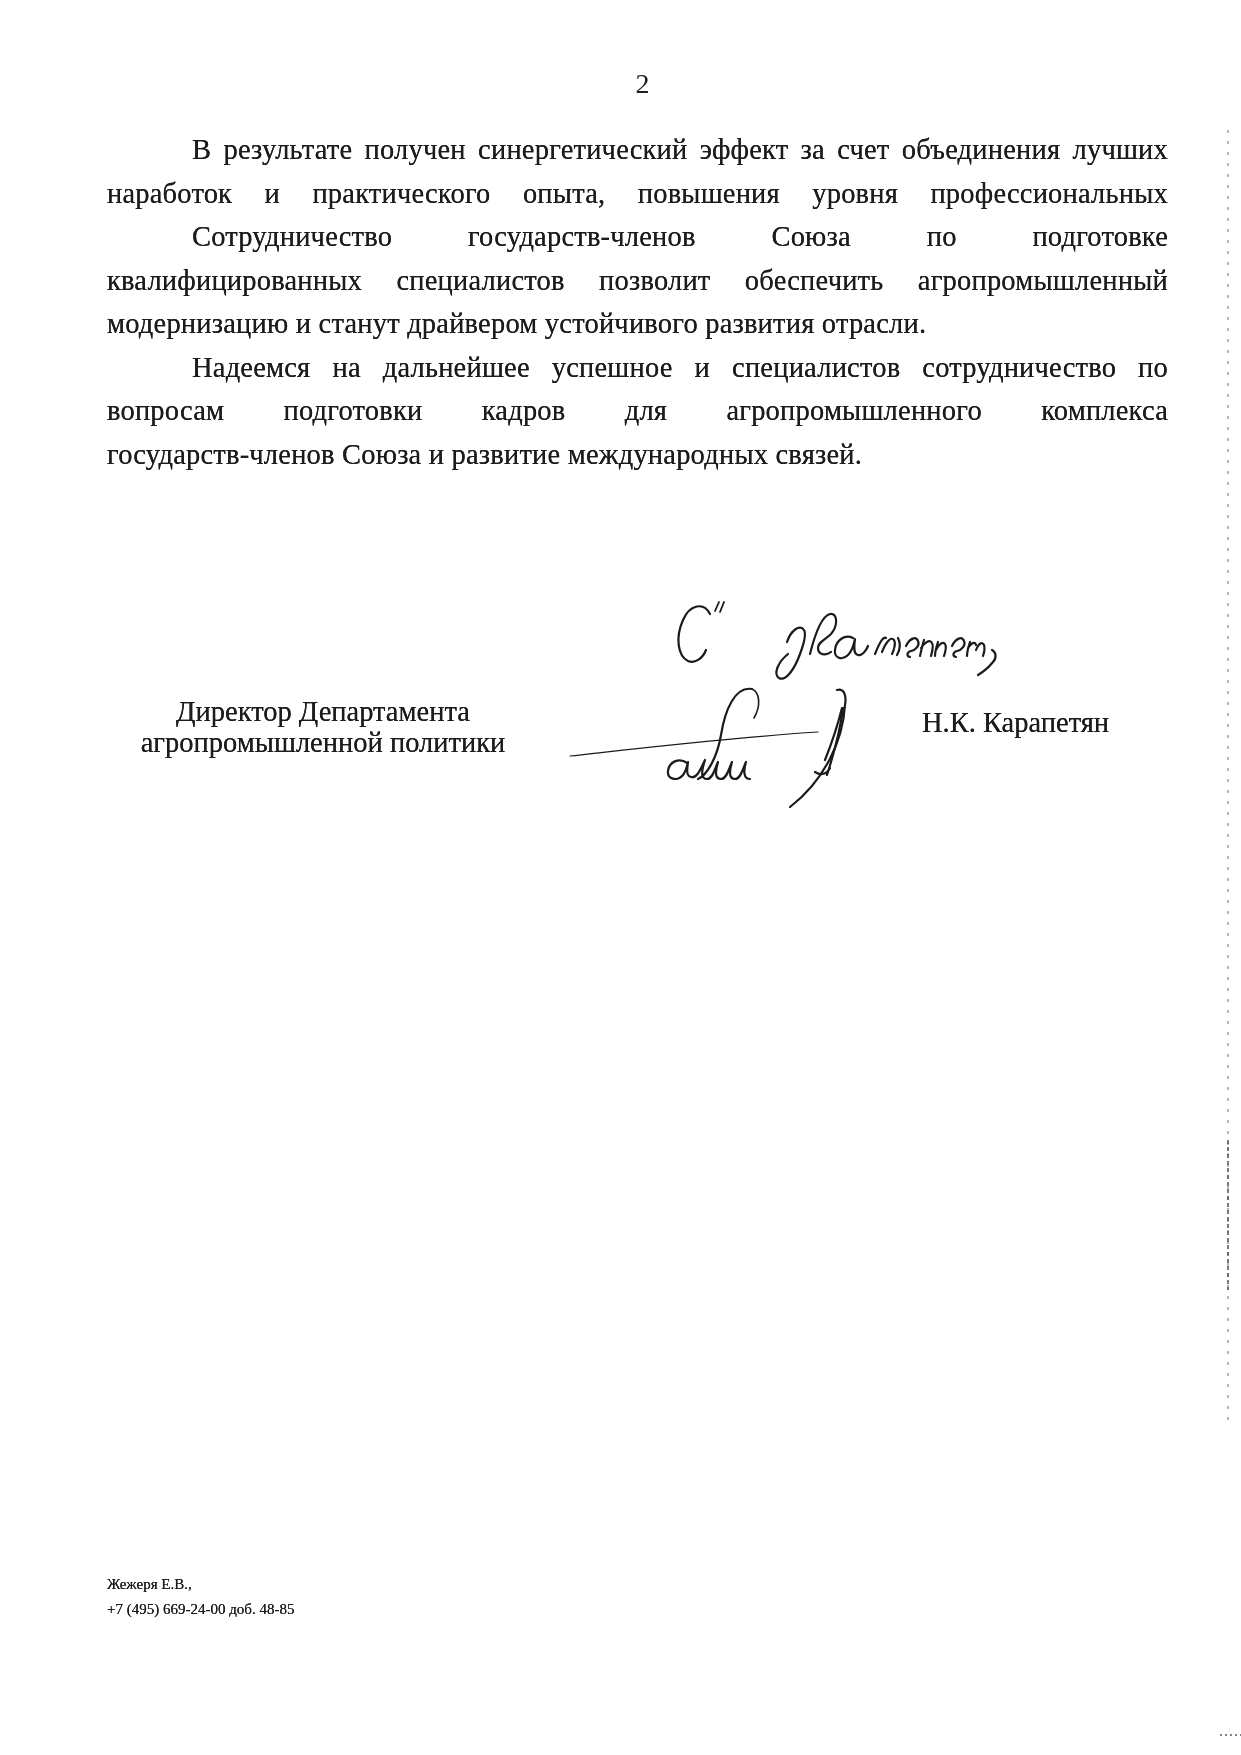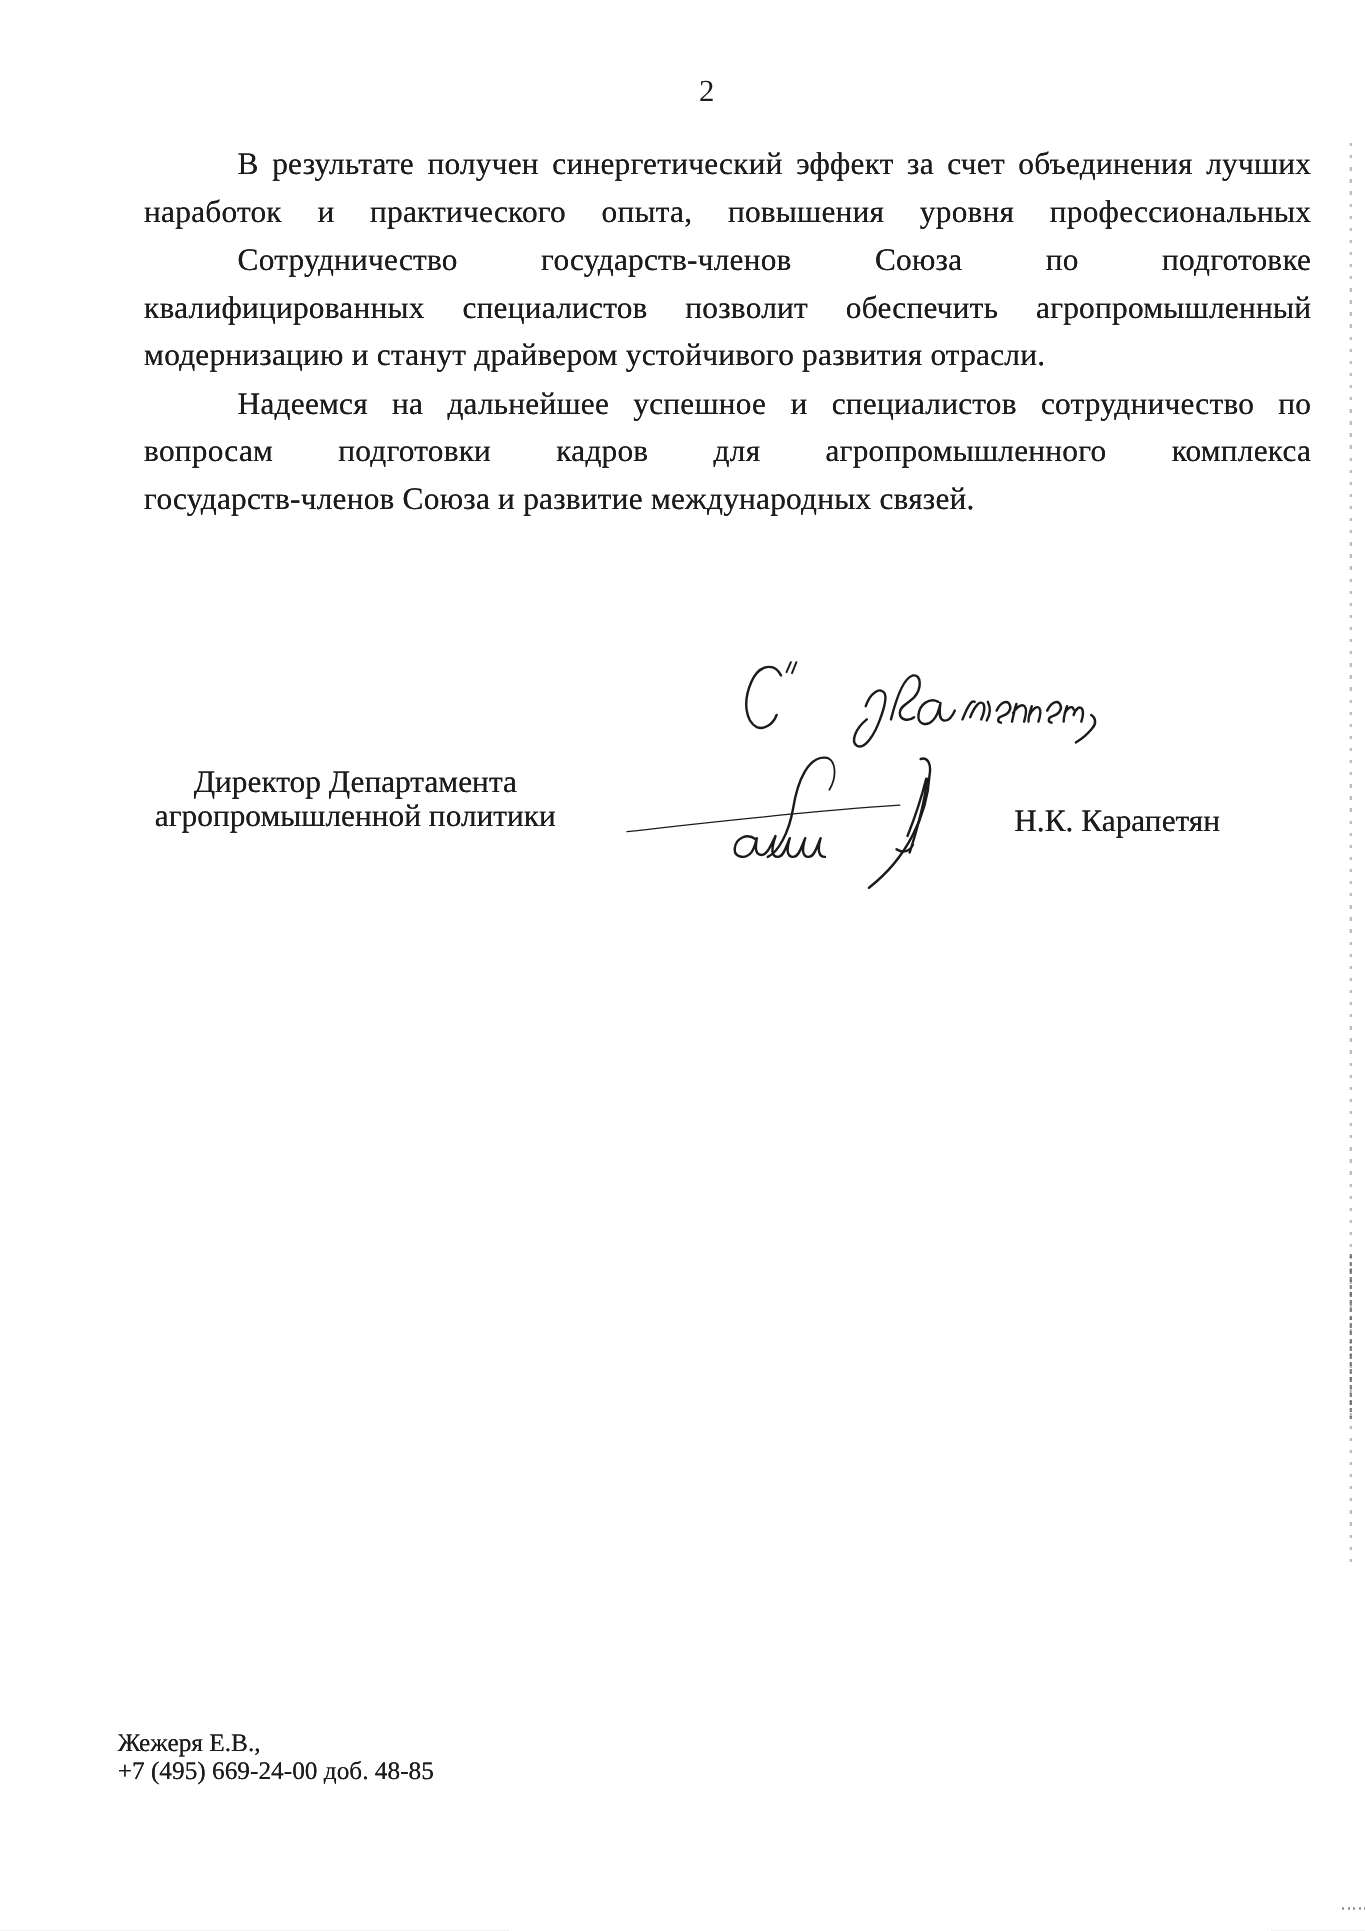--- a/index.html
+++ b/index.html
@@ -16,46 +16,45 @@
   .page-number{
     position:absolute;left:0;top:70px;width:1285px;
     text-align:center;
     font-size:28px;line-height:28px;
   }
   .body-text{
     position:absolute;left:107px;top:128px;width:1061px;
     font-size:28.5px;
     letter-spacing:.2px;
     text-shadow:0 0 .5px #1c1c1c;
-    margin-left:24px;
   }
   .line{
     line-height:43.5px;height:43.5px;
     text-align:justify;text-align-last:justify;
     white-space:normal;
   }
   .line.indent{text-indent:85px;}
   .line.last{text-align:left;text-align-last:left;}
   .closing-svg{position:absolute;left:670px;top:598px;}
   .signature-svg{position:absolute;left:555px;top:680px;}
   .sig-title{
     position:absolute;left:127px;top:676px;width:392px;
     text-align:center;
     font-size:28.5px;line-height:31px;
     text-shadow:0 0 .5px #1c1c1c;
     margin-top:20px;
   }
   .sig-name{
-    position:absolute;left:922px;top:730px;width:260px;
+    position:absolute;left:922px;top:706px;width:260px;
     font-size:28.5px;line-height:34px;
     text-shadow:0 0 .5px #1c1c1c;
   }
   .footer{
     position:absolute;left:107px;top:1572px;
-    font-size:23px;line-height:25px;
+    font-size:15px;line-height:25px;
     text-shadow:0 0 .4px #1c1c1c;
   }
   
   .scan-line-v{
     position:absolute;left:1227px;top:130px;width:2px;height:1290px;
     background:repeating-linear-gradient(to bottom,
       rgba(110,110,110,.65) 0 3px, transparent 3px 11px);
     opacity:.75;
   }
   .scan-line-v2{

